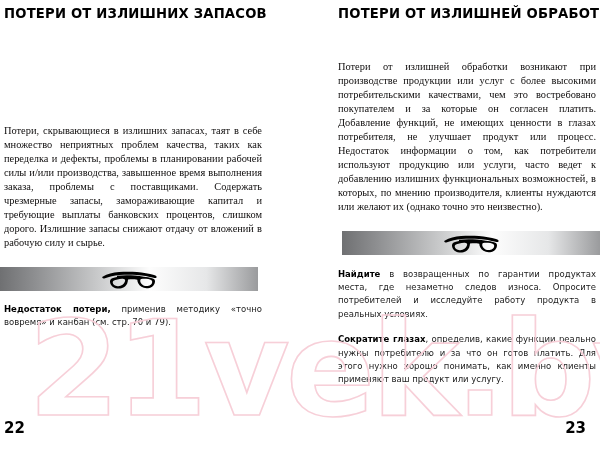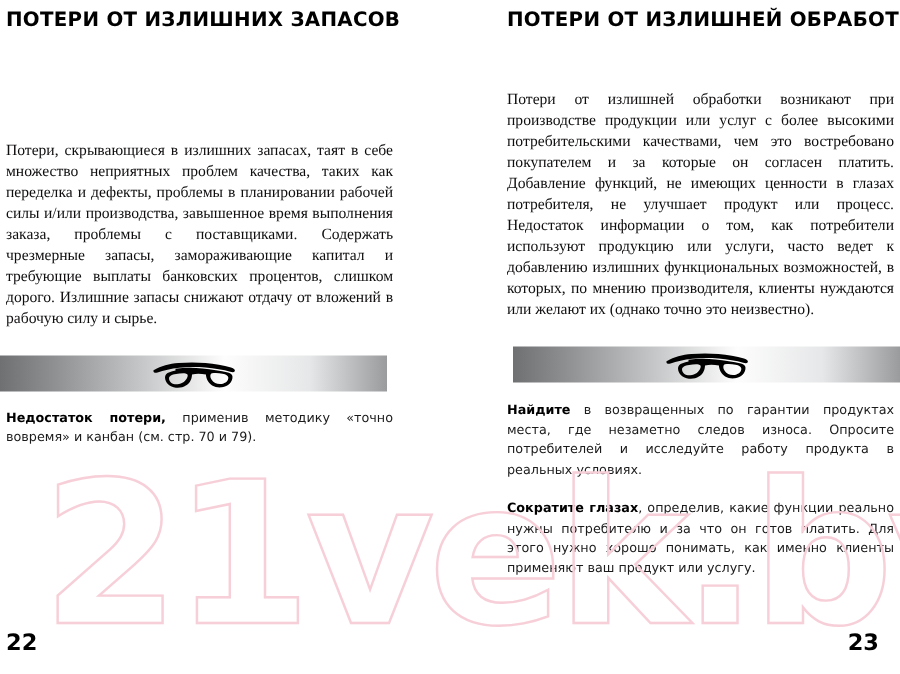--- a/index.html
+++ b/index.html
@@ -71,21 +71,21 @@
   
   .body-copy {
     font-family: "Liberation Serif", serif;
     font-size: 10.4px;
     line-height: 14.0px;
     color: #100e0e;
     text-align: justify;
     text-justify: inter-word;
     margin: 0;
   }
-  .page-left .body-copy  { margin-top: 72px; }
+  .page-left .body-copy  { margin-top: 102px; }
   .page-right .body-copy { margin-top: 38px; }
 
   
   .tip-band {
     position: relative;
     height: 24px;
     margin-top: 17px;
   }
   .tip-band.left-band {
     width: 258px;

